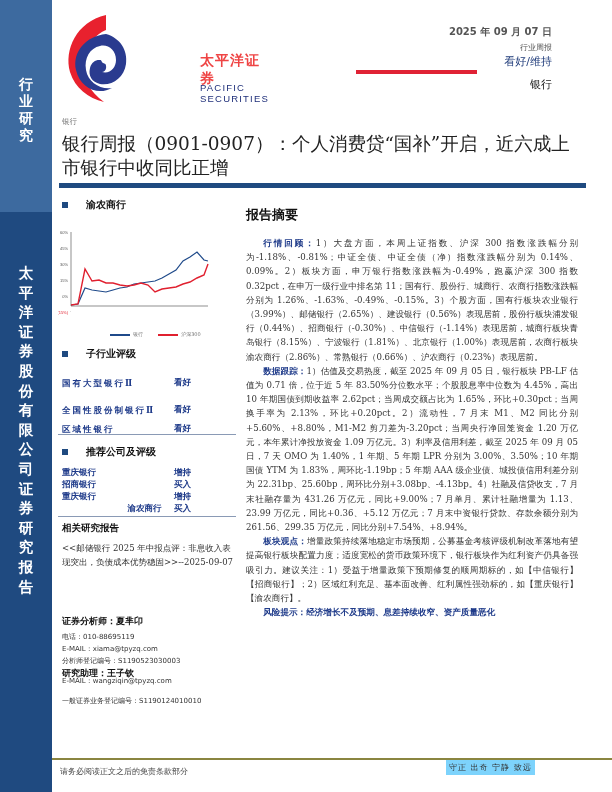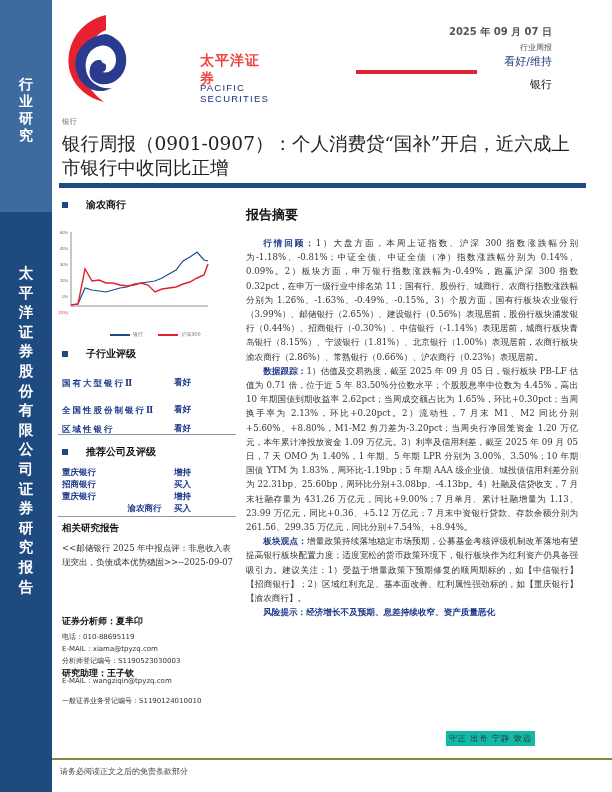--- a/index.html
+++ b/index.html
@@ -53,21 +53,21 @@
   .abs-title { position:absolute; left:246px; top:206px; font-size:13px; font-weight:bold; color:#111;
                font-family:"DejaVu Serif","Liberation Serif",serif; }
   .abs-body { position:absolute; left:246px; top:236px; width:332px; font-size:8.6px; line-height:14.2px; color:#333;
               text-align:justify; font-family:"DejaVu Serif","Liberation Serif",serif; }
   .abs-body p { margin:0; text-indent:2em; }
   .abs-body .lead { color:#1f3b8a; font-weight:bold; }
   .abs-body .risk { color:#1f3b8a; font-weight:bold; }
 
   .footer-rule { position:absolute; left:52px; top:758px; width:560px; height:2px; background:#8a8540; }
   .footer-left { position:absolute; left:60px; top:766px; font-size:8px; color:#444; }
-  .footer-right { position:absolute; left:446px; top:731px; font-size:8px; color:#333; background:#14b8a6; padding:2px 3px; letter-spacing:1px; }
+  .footer-right { position:absolute; left:446px; top:760px; font-size:8px; color:#333; background:#7dd3fc; padding:2px 3px; letter-spacing:1px; }
 </style>
 </head>
 <body>
 
 <div class="sidebar-top"></div>
 <div class="sidebar-bot"></div>
 <div class="vtext vt-top">
   <span>行</span>
   <span>业</span>
   <span>研</span>

